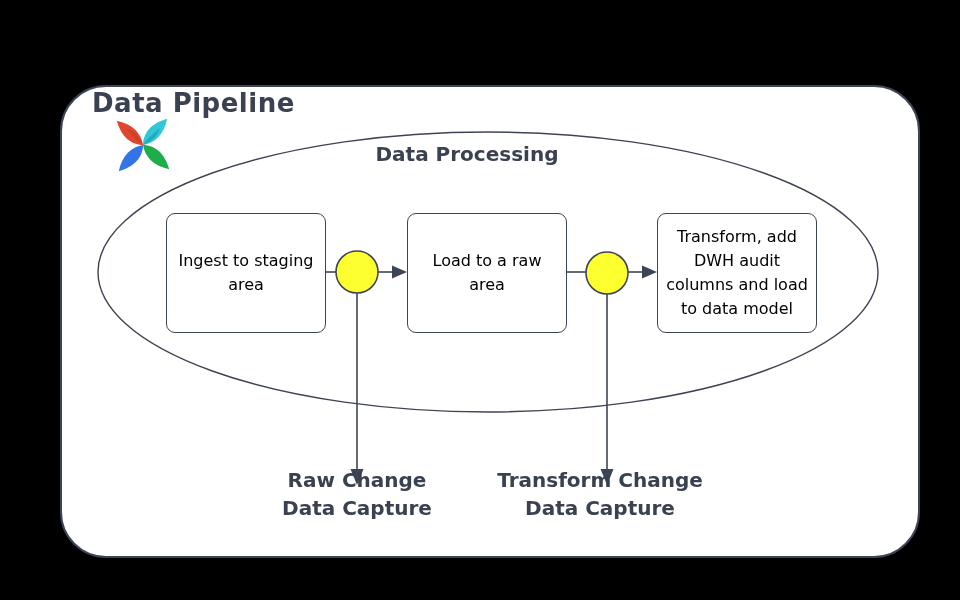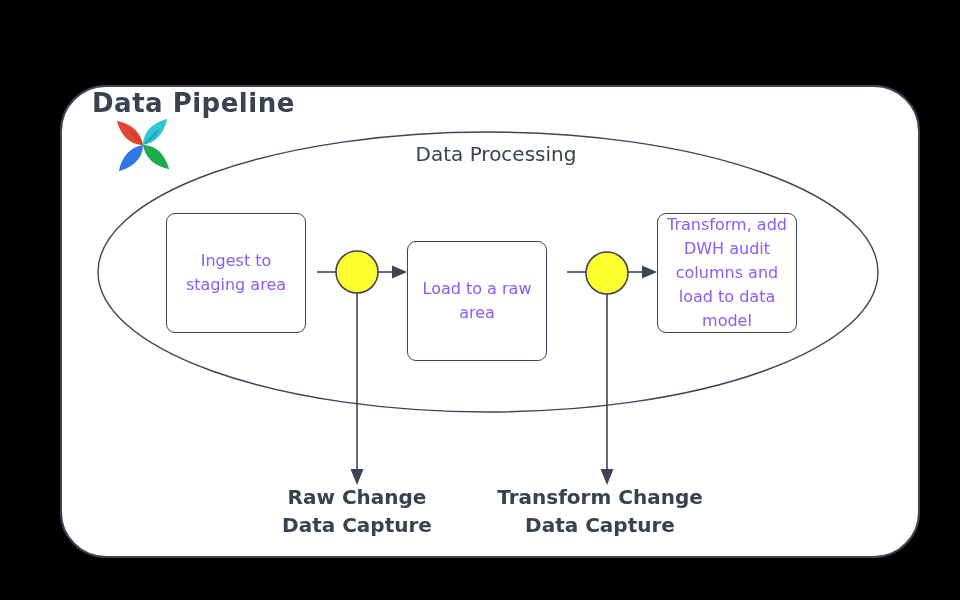--- a/index.html
+++ b/index.html
@@ -42,52 +42,52 @@
   .overlay {
     position: absolute;
     left: 0;
     top: 0;
     width: 960px;
     height: 600px;
     pointer-events: none;
   }
   .group-label {
     position: absolute;
-    left: 396px;
+    left: 367px;
     top: 142px;
     width: 200px;
     text-align: center;
     font-size: 20px;
-    font-weight: 400;
+    font-weight: 700;
     color: #3a4150;
   }
   .node {
     position: absolute;
     top: 213px;
-    width: 140px;
+    width: 160px;
     height: 120px;
     box-sizing: border-box;
     background: #ffffff;
     border: 1.5px solid #3d4455;
     border-radius: 9px;
     display: flex;
     align-items: center;
     justify-content: center;
     text-align: center;
     padding: 4px 8px;
     font-size: 16px;
     line-height: 24px;
-    color: #8b5cf6;
+    color: #000000;
   }
   .node1 { left: 166px; }
-  .node2 { left: 407px; margin-top: 28px; }
+  .node2 { left: 407px; }
   .node3 { left: 657px; }
   .cdc-label {
     position: absolute;
-    top: 483px;
+    top: 466px;
     text-align: center;
     font-size: 20px;
     font-weight: 700;
     line-height: 28px;
     color: #3a4150;
   }
   .cdc1 { left: 267px; width: 180px; }
   .cdc2 { left: 480px; width: 240px; }
 </style>
 </head>

